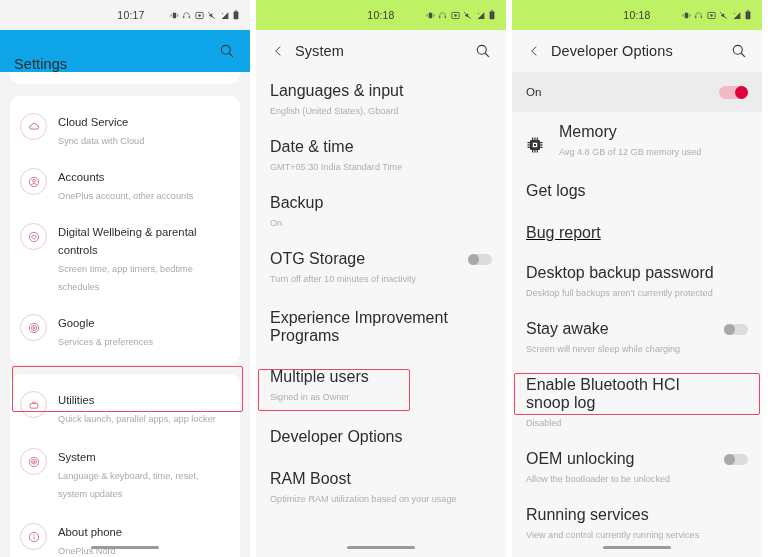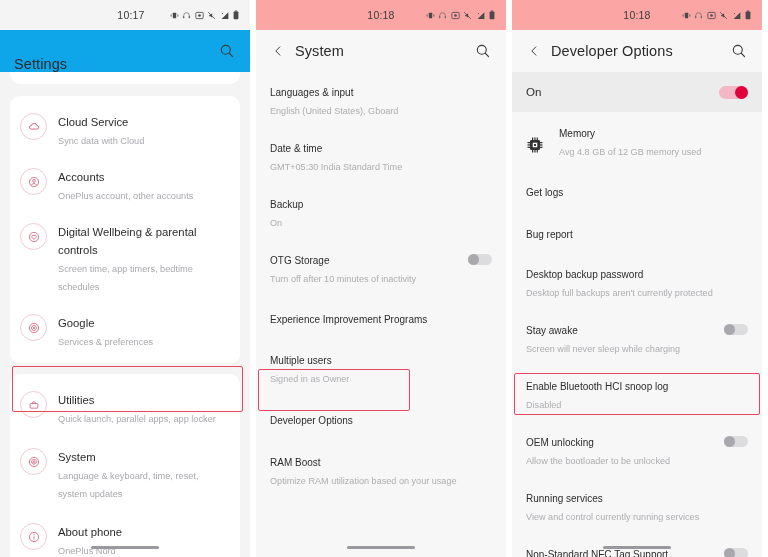--- a/index.html
+++ b/index.html
@@ -30,21 +30,21 @@
     height: 30px;
     display: flex;
     align-items: center;
     justify-content: center;
     position: relative;
     font-size: 10px;
     color: #4a4a4a;
     letter-spacing: .2px;
   }
   .p1 .statusbar { background: #f4f4f5; padding-left: 12px; }
-  .p2 .statusbar, .p3 .statusbar { background: #fca5a5; }
+  .p2 .statusbar, .p3 .statusbar { background: #bef264; }
   .clock { font-size: 10.5px; color: #3c3c3c; font-weight: 400; }
   .sysicons {
     position: absolute;
     right: 11px; top: 0; bottom: 0;
     display: flex; align-items: center; gap: 3.5px;
   }
   .sysicons svg { display: block; }
 
   
   .appbar {
@@ -115,21 +115,21 @@
 
   
   .plainrow {
     padding: 10px 14px 10px 14px;
     position: relative;
     display: flex;
     align-items: flex-start;
     justify-content: space-between;
   }
   .plainrow .ptext { max-width: 196px; }
-  .ptitle { font-size: 10px; color: #2c2c2c; line-height: 14px; }
+  .ptitle { font-size: 16px; color: #2c2c2c; line-height: 14px; }
   .psub { font-size: 9.1px; color: #aeaeb2; line-height: 13px; margin-top: 1px; }
 
   .toggle {
     width: 24px; height: 11px;
     border-radius: 7px;
     background: #dcdcdf;
     position: relative;
     flex: 0 0 24px;
     margin-top: 4px;
   }
@@ -537,21 +537,21 @@
         </span>
         <span class="ptext">
           <span class="ptitle">Memory</span><br>
           <span class="psub">Avg 4.8 GB of 12 GB memory used</span>
         </span>
       </div>
 
       <div class="plainrow" style="padding-top:12px;padding-bottom:12px;">
         <span class="ptext"><span class="ptitle">Get logs</span></span>
       </div>
-      <div class="plainrow" style="padding-top:12px;padding-bottom:12px;">
+      <div class="plainrow" style="padding-top:12px;padding-bottom:12px;text-decoration:underline;">
         <span class="ptext"><span class="ptitle">Bug report</span></span>
       </div>
       <div class="plainrow">
         <span class="ptext"><span class="ptitle">Desktop backup password</span><br><span class="psub">Desktop full backups aren't currently protected</span></span>
       </div>
       <div class="plainrow">
         <span class="ptext"><span class="ptitle">Stay awake</span><br><span class="psub">Screen will never sleep while charging</span></span>
         <span class="toggle">
             <span class="knob"></span>
           </span>

